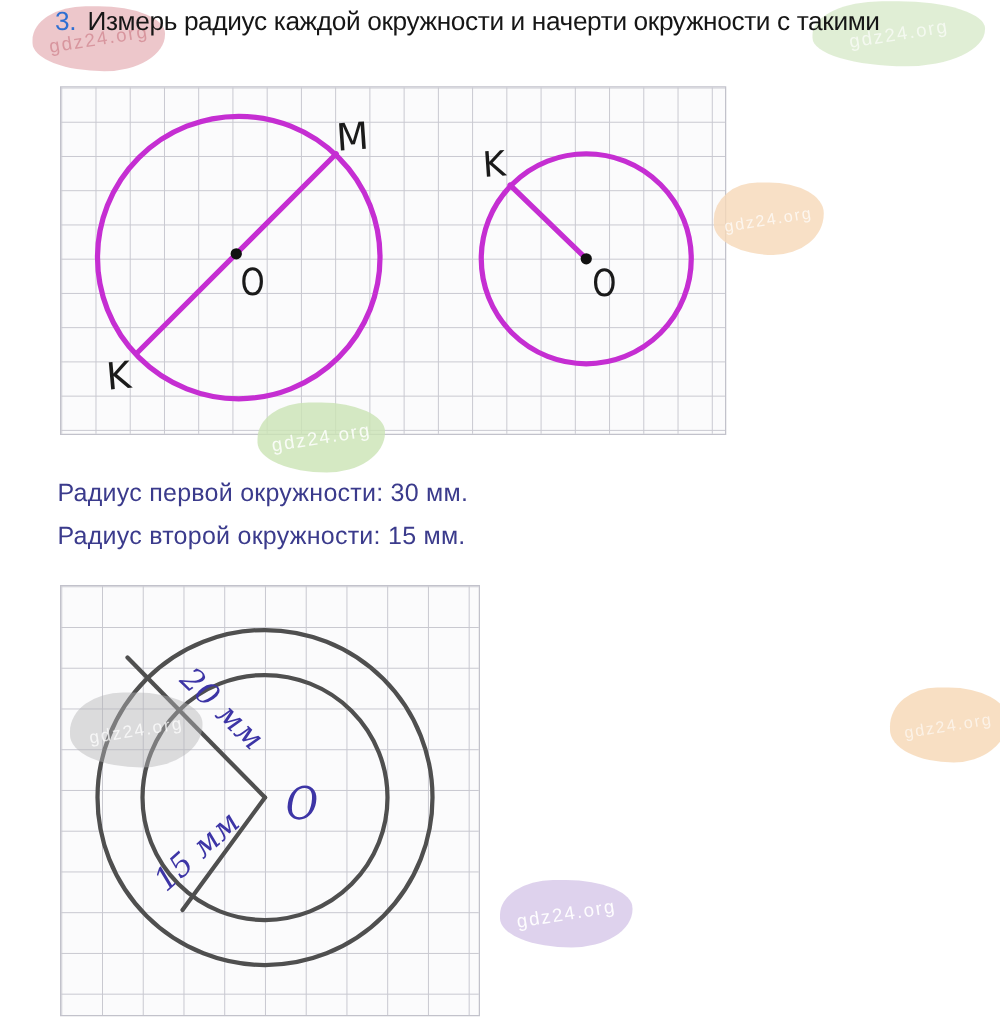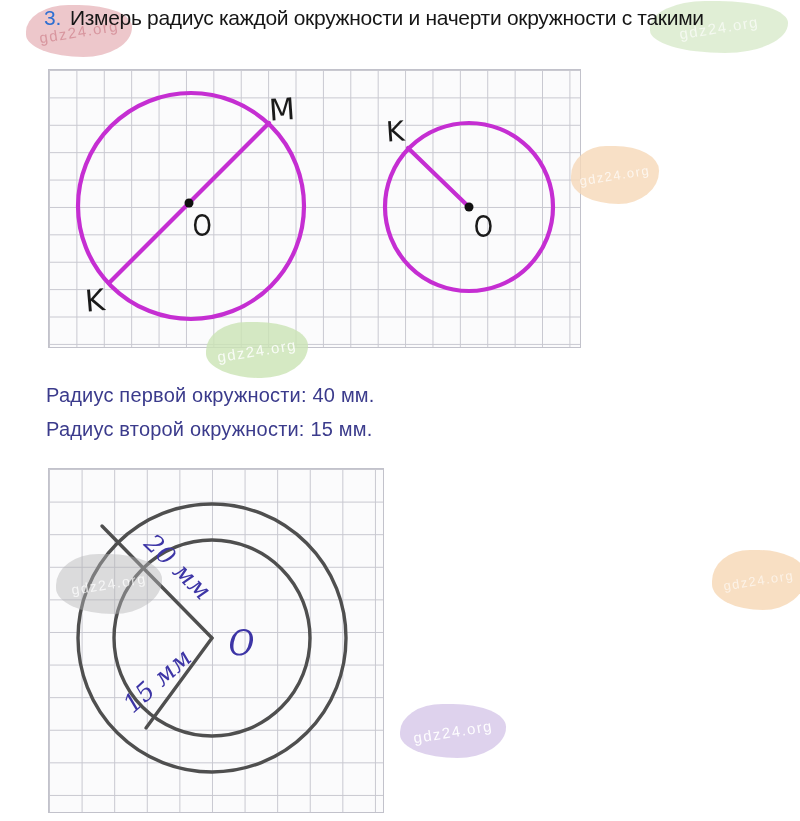--- a/index.html
+++ b/index.html
@@ -81,21 +81,21 @@
       <text class="hand-label" x="143" y="166" transform="scale(0.82,1) translate(32,0)">O</text>
 
       <circle cx="420" cy="137" r="84" fill="none" stroke="#c52ed2" stroke-width="4.2"></circle>
       <line x1="359" y1="78" x2="420" y2="137" stroke="#c52ed2" stroke-width="4.2" stroke-linecap="round"></line>
       <circle cx="420" cy="137" r="4.5" fill="#111"></circle>
       <text class="hand-label small" x="337" y="71" transform="rotate(-4 347 60)">K</text>
       <text class="hand-label" x="424" y="167" transform="scale(0.82,1) translate(94,0)">O</text>
     </svg>
   </div>
 
-  <div class="answer-line" id="answer-1">Радиус первой окружности: 40 мм.</div>
+  <div class="answer-line" id="answer-1">Радиус первой окружности: 30 мм.</div>
   <div class="answer-line" id="answer-2">Радиус второй окружности: 15 мм.</div>
 
   <div class="graph-paper" id="panel-bottom">
     <svg width="334" height="343" viewBox="0 0 334 343">
       <circle cx="163" cy="169" r="134" fill="none" stroke="#4f4f4f" stroke-width="3.4"></circle>
       <circle cx="163" cy="169" r="98" fill="none" stroke="#4f4f4f" stroke-width="3.4"></circle>
       <line x1="53" y1="57" x2="163" y2="169" stroke="#4f4f4f" stroke-width="3.4" stroke-linecap="round"></line>
       <line x1="163" y1="169" x2="97" y2="259" stroke="#4f4f4f" stroke-width="3.4" stroke-linecap="round"></line>
       <text class="ink-label" transform="translate(123,104) rotate(44)" text-anchor="middle">20 мм</text>
       <text class="ink-label" transform="translate(114,218) rotate(-42)" text-anchor="middle">15 мм</text>

